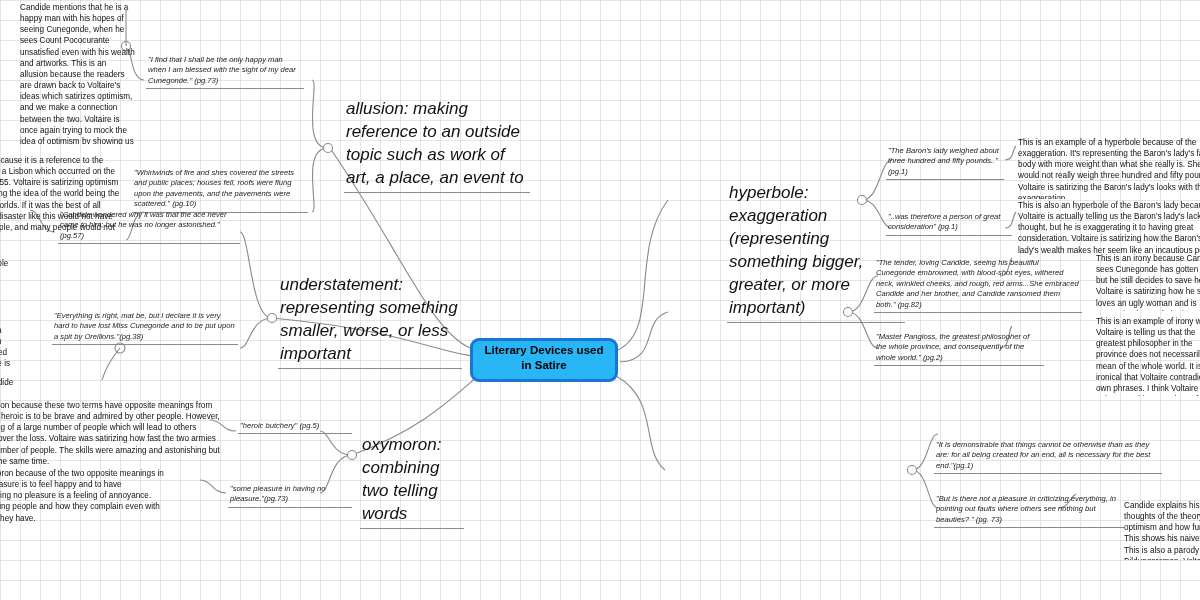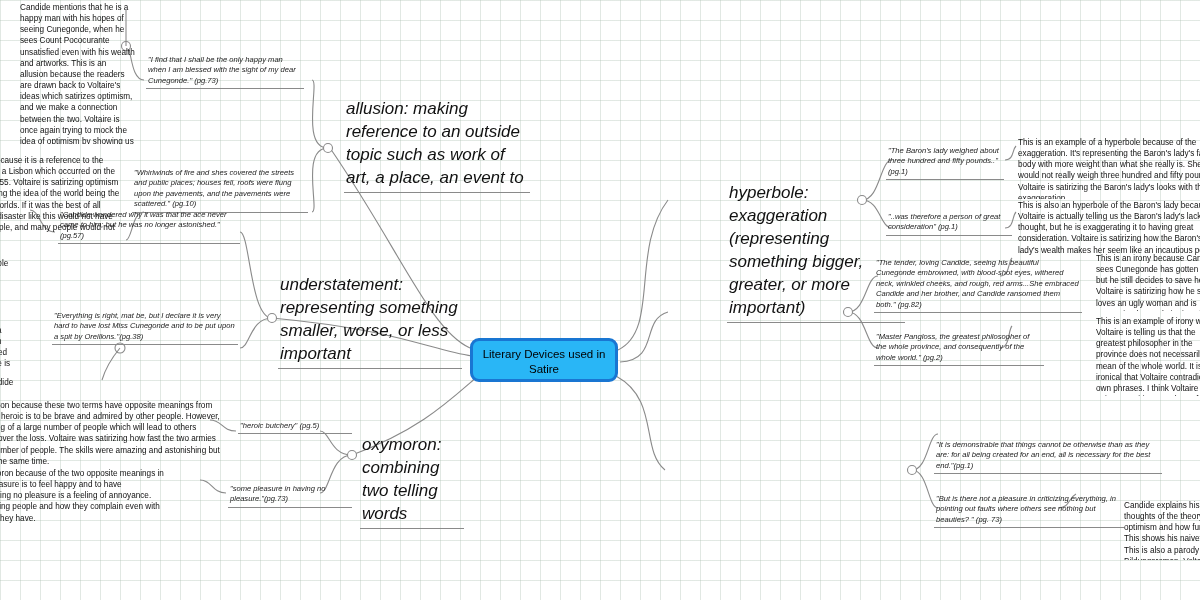--- a/index.html
+++ b/index.html
@@ -16,22 +16,22 @@
   svg.links{position:absolute;left:0;top:0;width:1200px;height:600px;pointer-events:none;}
   svg.links path{fill:none;stroke:#8a8a8a;stroke-width:1.1;}
   svg.links circle{fill:#ffffff;stroke:#8a8a8a;stroke-width:1.1;}
 
   .node{position:absolute;box-sizing:border-box;}
 
   
   .central{
     left:470px;top:338px;width:148px;height:44px;
     background:#29b6f6;border:3px solid #1976d2;border-radius:9px;
-    display:flex;align-items:flex-end;justify-content:center;text-align:center;
-    color:#000;font-size:11.5px;font-weight:normal;line-height:1.3;padding:2px 6px;
+    display:flex;align-items:flex-start;justify-content:center;text-align:center;
+    color:#000;font-size:11.5px;font-weight:bold;line-height:1.3;padding:2px 6px;
   }
 
   
   .branch{
     font-style:italic;font-weight:normal;font-size:17px;color:#111;
     line-height:1.35;border-bottom:1.3px solid #8a8a8a;padding:0 2px 2px 2px;
   }
 
   
   .quote{

